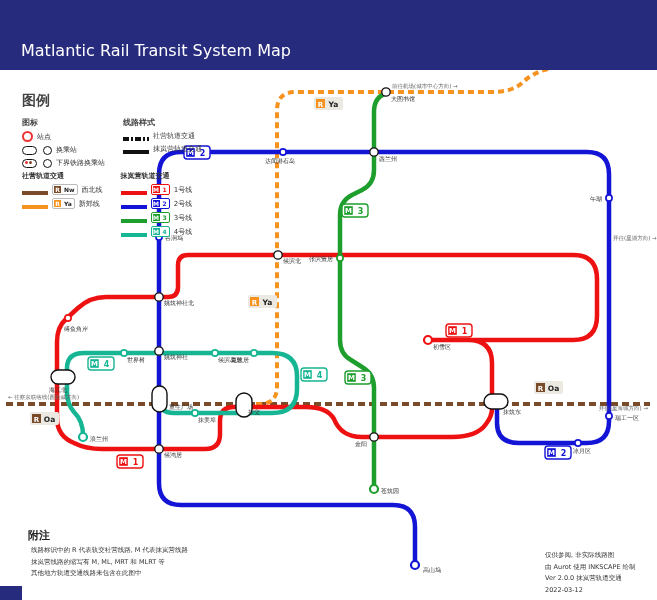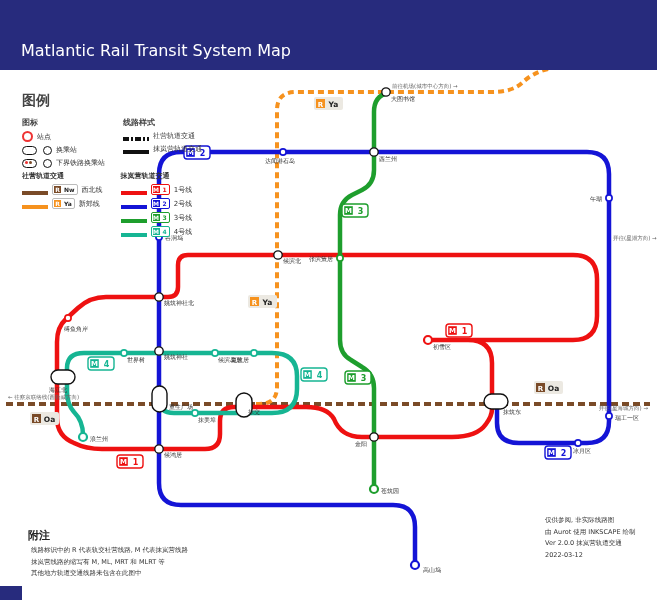--- a/index.html
+++ b/index.html
@@ -22,21 +22,21 @@
   .ic-pill .d1,.ic-pill .d2{display:inline-block;width:3px;height:3px;border-radius:50%;vertical-align:2px;margin-left:1.5px;}
   .sw{width:26px;height:4px;display:inline-block;}
   .sw.rail{background:repeating-linear-gradient(90deg,#111 0 6px,#fff 6px 8px,#111 8px 10px,#fff 10px 12px);}
   .sw.solid{background:#111;}
   .op-col .op-name{font-size:7px;font-weight:bold;margin-bottom:3px;}
   .mini-badge{display:inline-flex;align-items:center;height:9px;border-radius:2px;padding:0 2px 0 0;background:#fff;font-size:6px;font-weight:bold;gap:2px;}
   .mini-badge .sq{display:inline-block;width:7px;height:7px;color:#fff;font-size:6px;line-height:7px;text-align:center;margin:1px;}
   .notes-left{position:absolute;left:28px;top:528px;color:#222;}
   .notes-left .nt{font-size:11px;font-weight:bold;margin-bottom:3px;}
   .notes-left .nl{font-size:6.5px;color:#333;margin-bottom:2.5px;margin-left:3px;}
-  .notes-right{position:absolute;left:545px;top:516px;color:#333;}
+  .notes-right{position:absolute;left:545px;top:551px;color:#333;}
   .notes-right .nl{font-size:6.5px;margin-bottom:2.5px;}
   .corner{position:absolute;left:0;top:586px;width:22px;height:14px;}
 </style>
 </head>
 <body>
 
 <div class="stage">
 
   <svg id="map-svg" width="657" height="600" viewBox="0 0 657 600">
 

